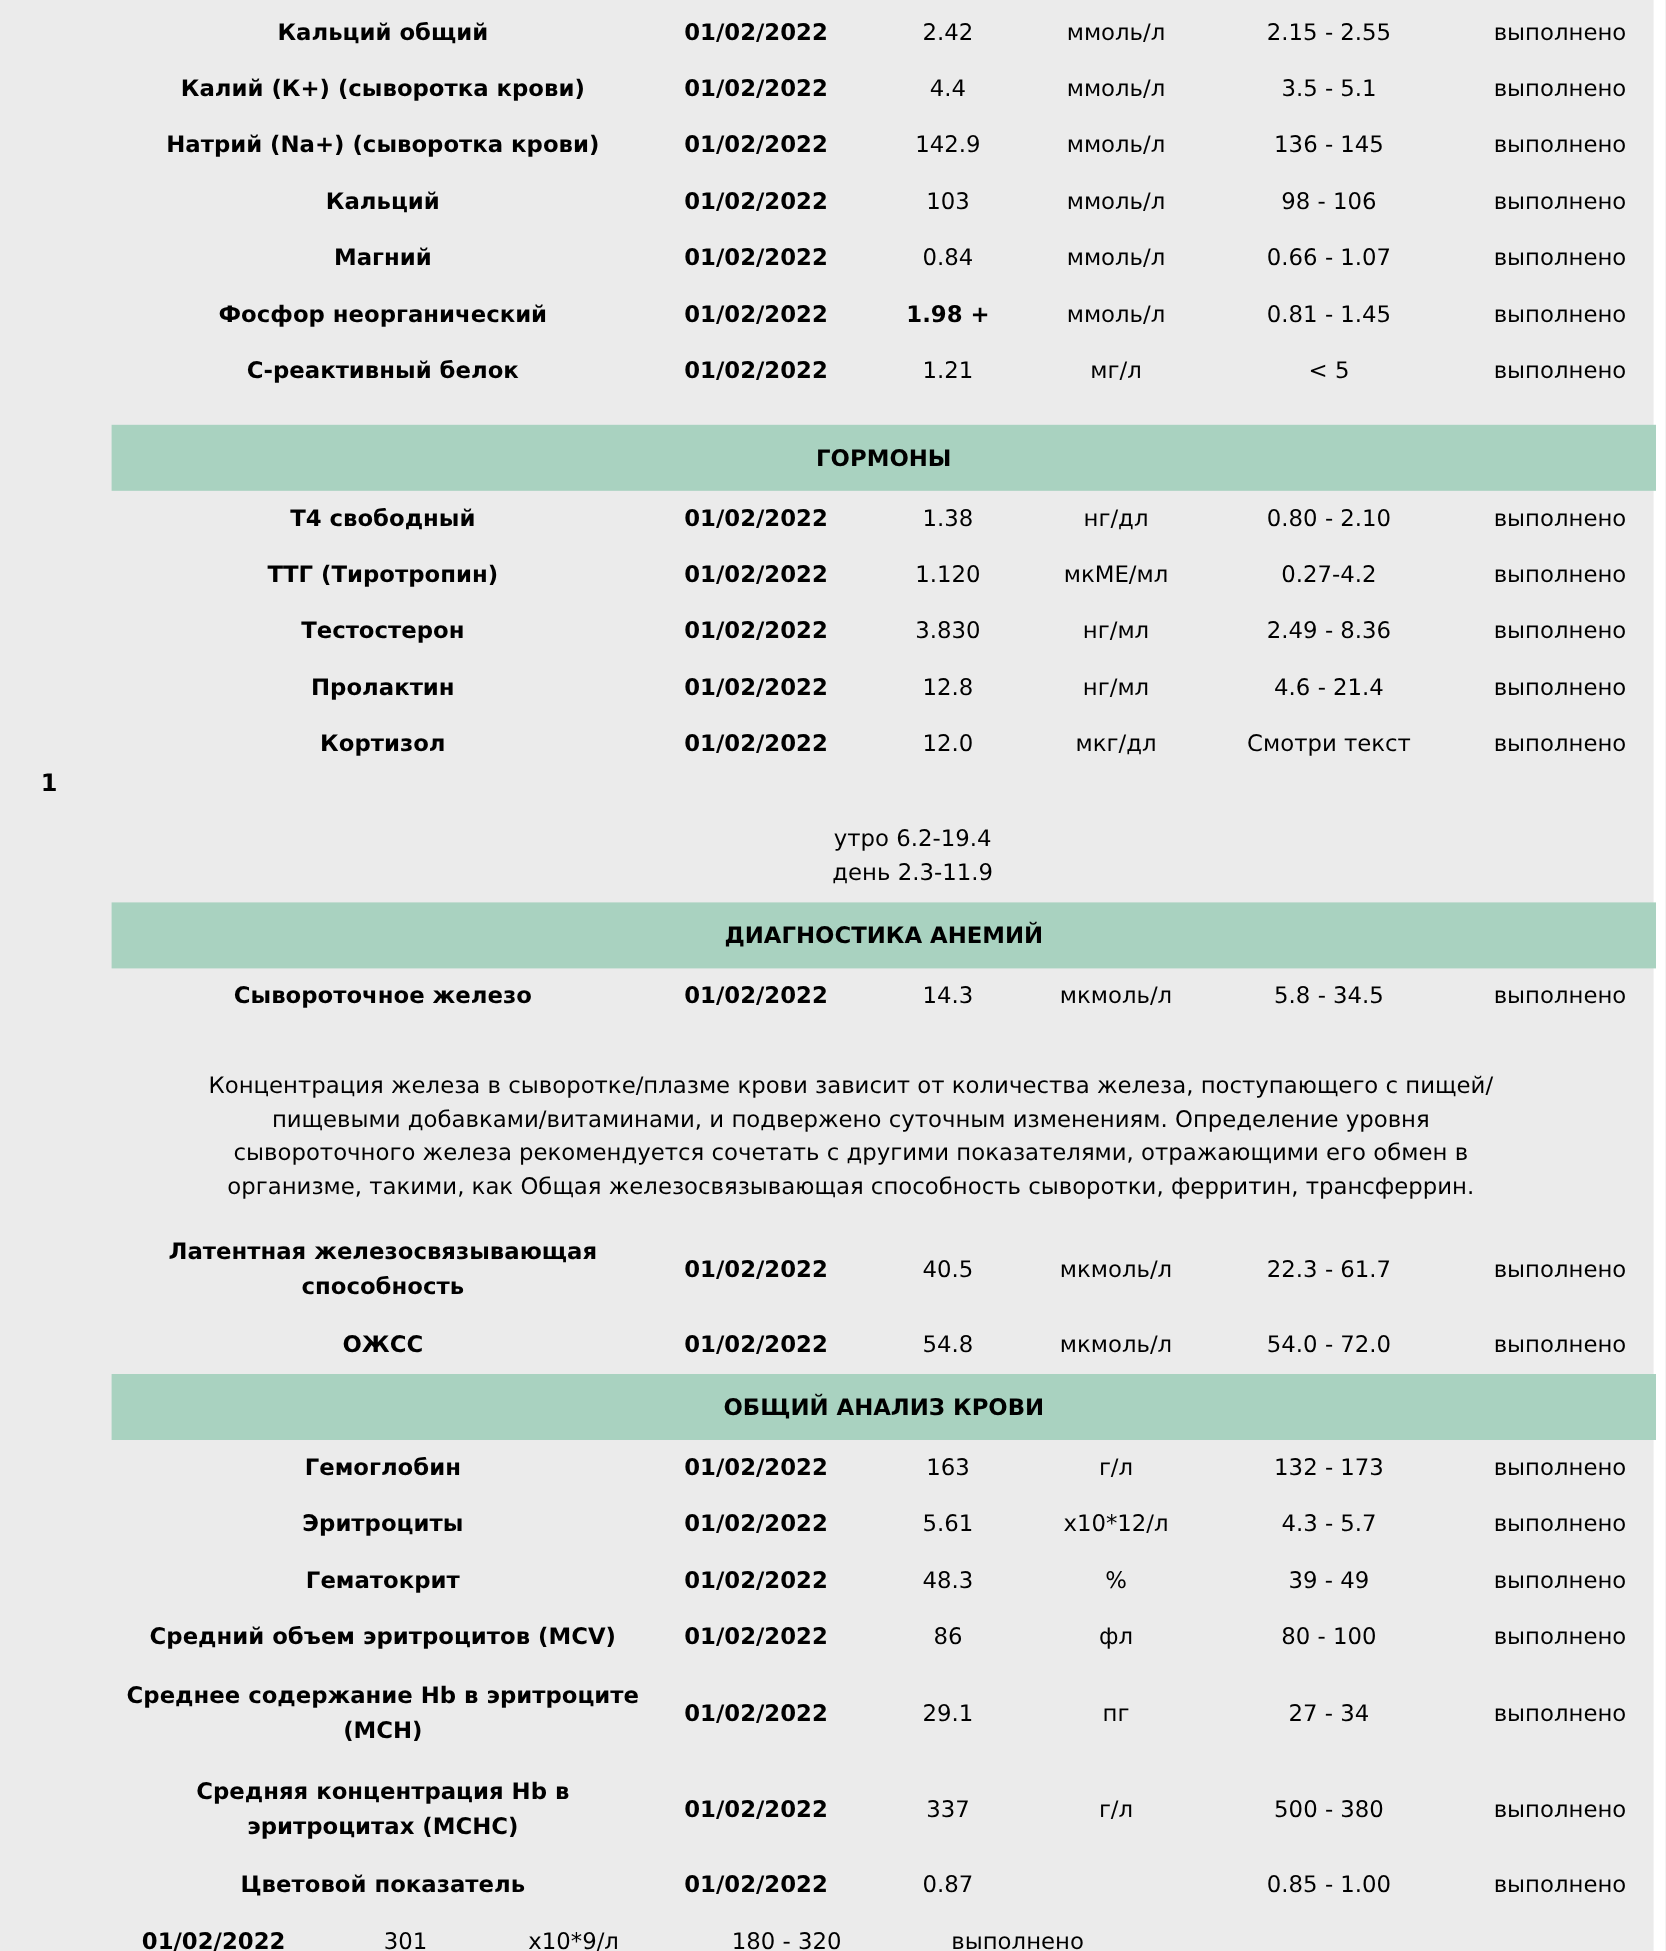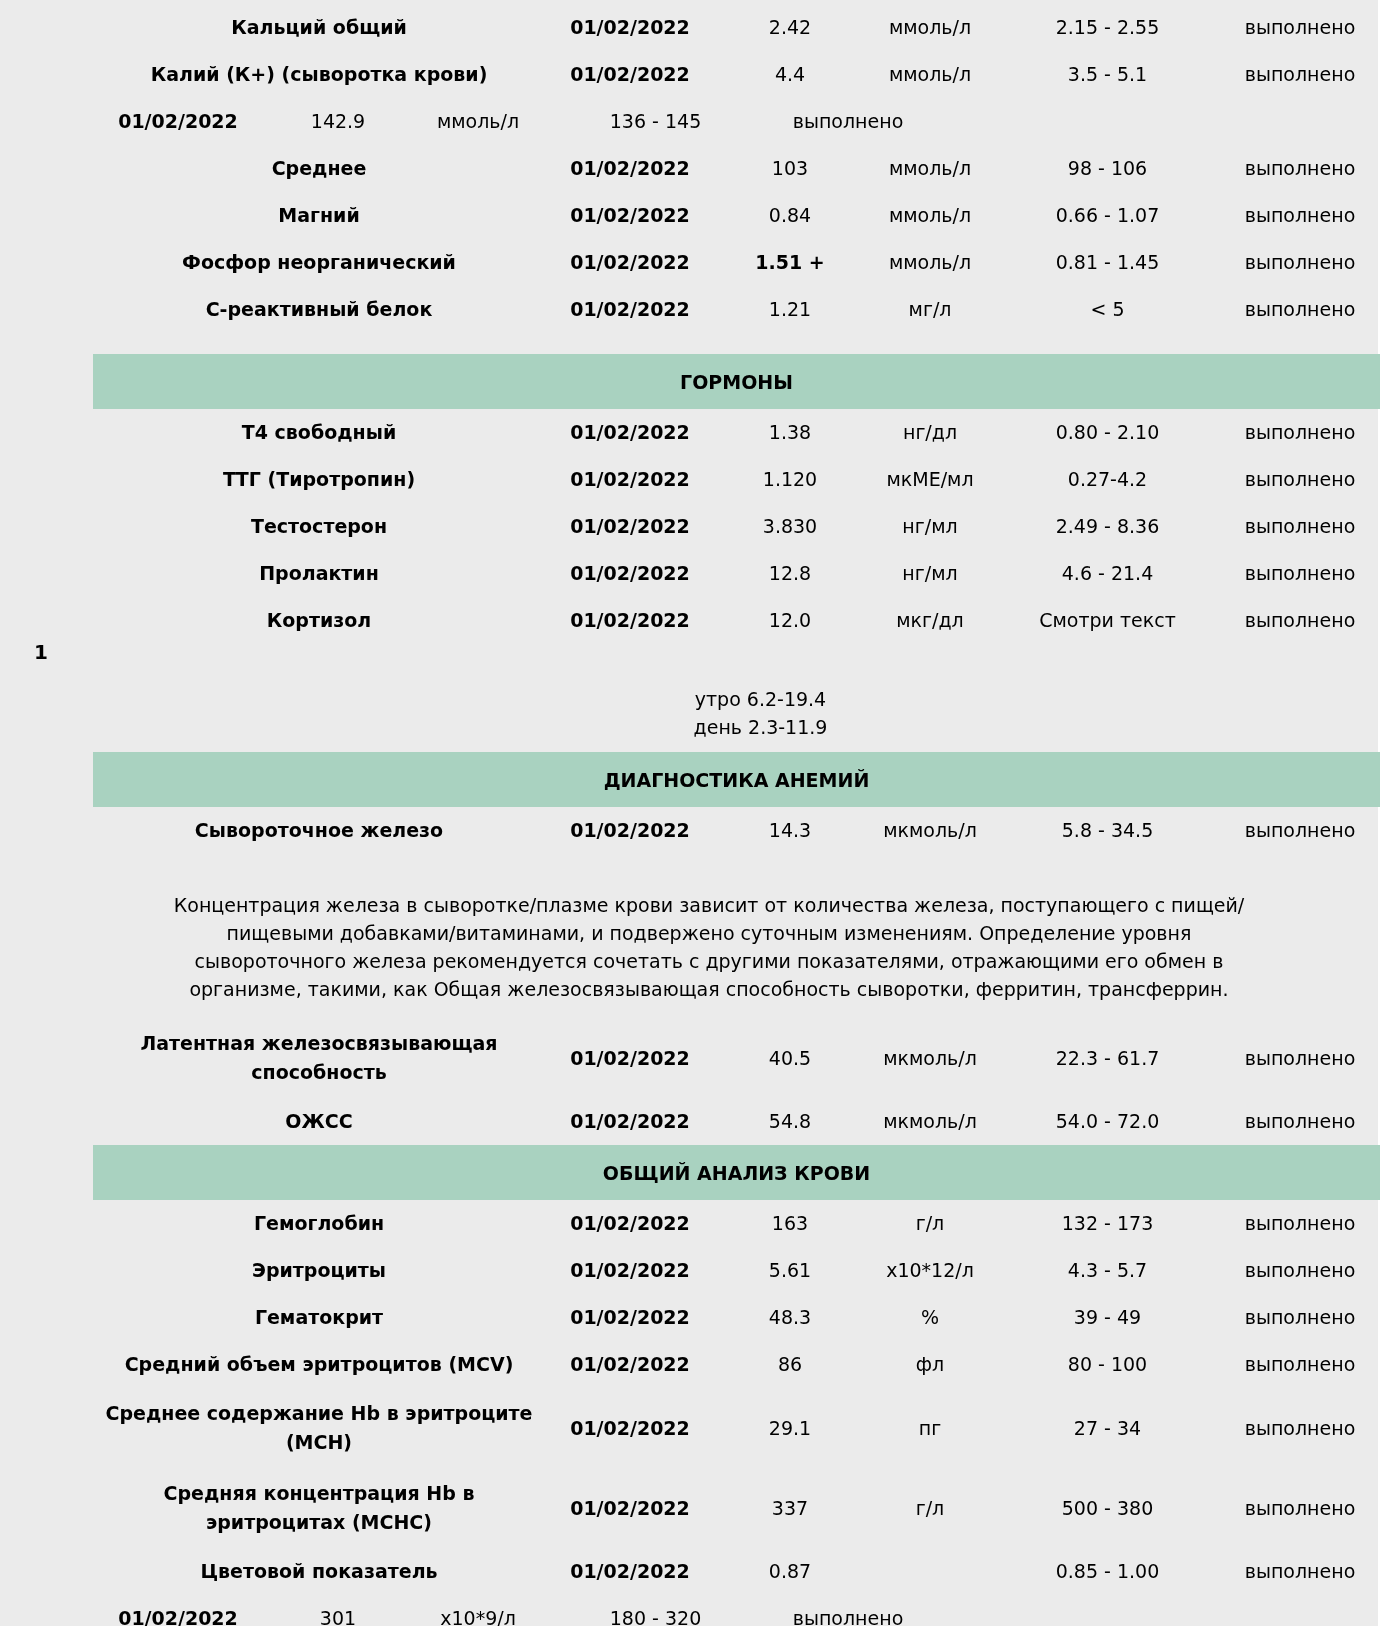--- a/index.html
+++ b/index.html
@@ -85,46 +85,47 @@
   </div>
     <div class="row">
     <div class="cell c-name">Калий (К+) (сыворотка крови)</div>
     <div class="cell c-date">01/02/2022</div>
     <div class="cell c-result">4.4</div>
     <div class="cell c-units">ммоль/л</div>
     <div class="cell c-range">3.5 - 5.1</div>
     <div class="cell c-status">выполнено</div>
   </div>
     <div class="row">
+    <div class="cell c-name">Натрий (Na+) (сыворотка крови)</div>
     <div class="cell c-date">01/02/2022</div>
     <div class="cell c-result">142.9</div>
     <div class="cell c-units">ммоль/л</div>
     <div class="cell c-range">136 - 145</div>
     <div class="cell c-status">выполнено</div>
   </div>
     <div class="row">
-    <div class="cell c-name">Среднее</div>
+    <div class="cell c-name">Кальций</div>
     <div class="cell c-date">01/02/2022</div>
     <div class="cell c-result">103</div>
     <div class="cell c-units">ммоль/л</div>
     <div class="cell c-range">98 - 106</div>
     <div class="cell c-status">выполнено</div>
   </div>
     <div class="row">
     <div class="cell c-name">Магний</div>
     <div class="cell c-date">01/02/2022</div>
     <div class="cell c-result">0.84</div>
     <div class="cell c-units">ммоль/л</div>
     <div class="cell c-range">0.66 - 1.07</div>
     <div class="cell c-status">выполнено</div>
   </div>
     <div class="row">
     <div class="cell c-name">Фосфор неорганический</div>
     <div class="cell c-date">01/02/2022</div>
-    <div class="cell c-result bold">1.51 +</div>
+    <div class="cell c-result bold">1.98 +</div>
     <div class="cell c-units">ммоль/л</div>
     <div class="cell c-range">0.81 - 1.45</div>
     <div class="cell c-status">выполнено</div>
   </div>
     <div class="row">
     <div class="cell c-name">С-реактивный белок</div>
     <div class="cell c-date">01/02/2022</div>
     <div class="cell c-result">1.21</div>
     <div class="cell c-units">мг/л</div>
     <div class="cell c-range">&lt; 5</div>

